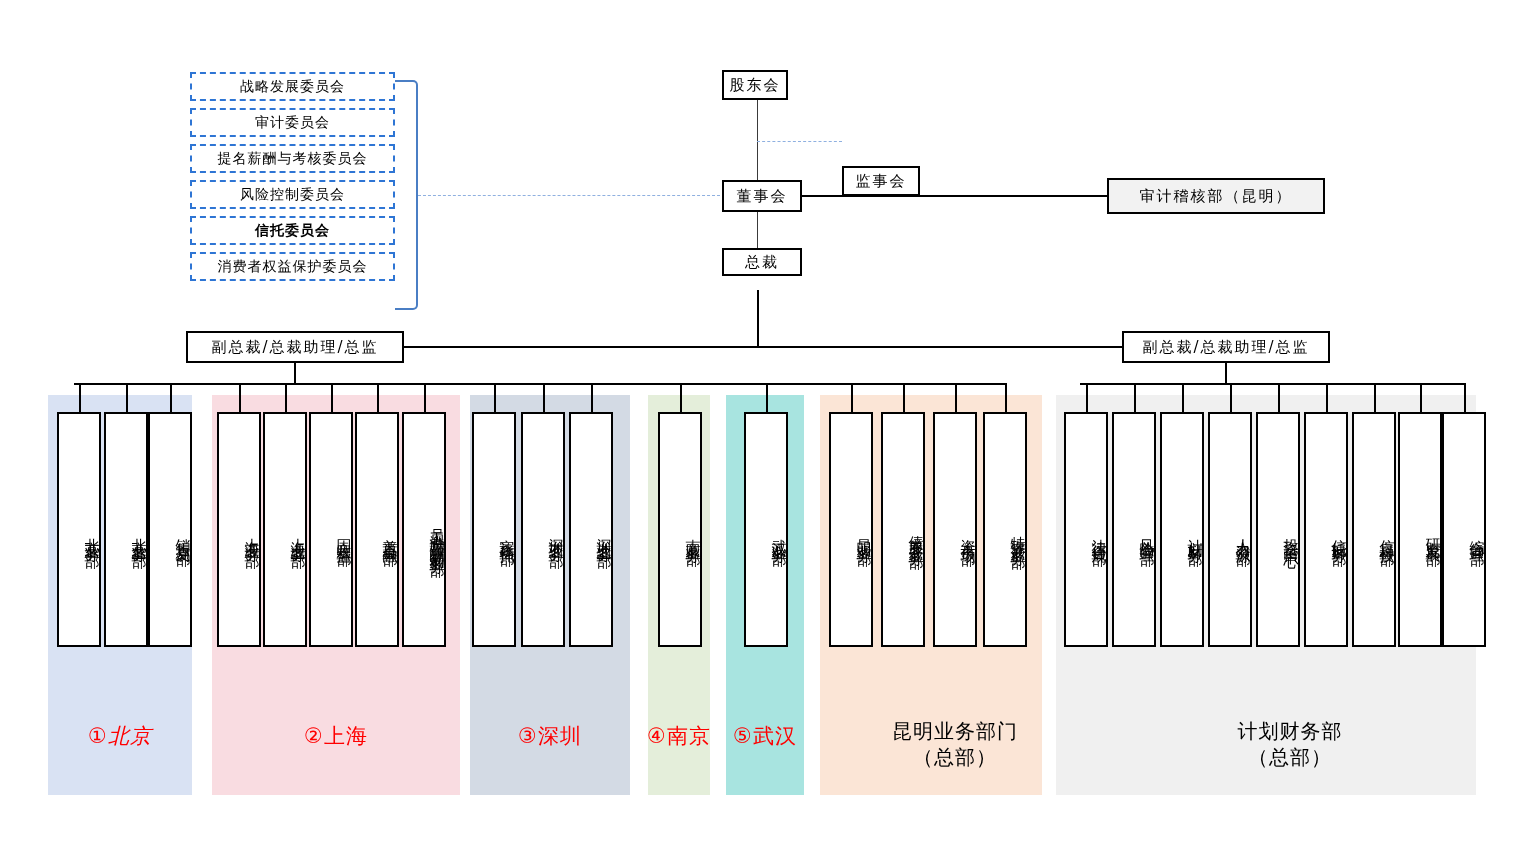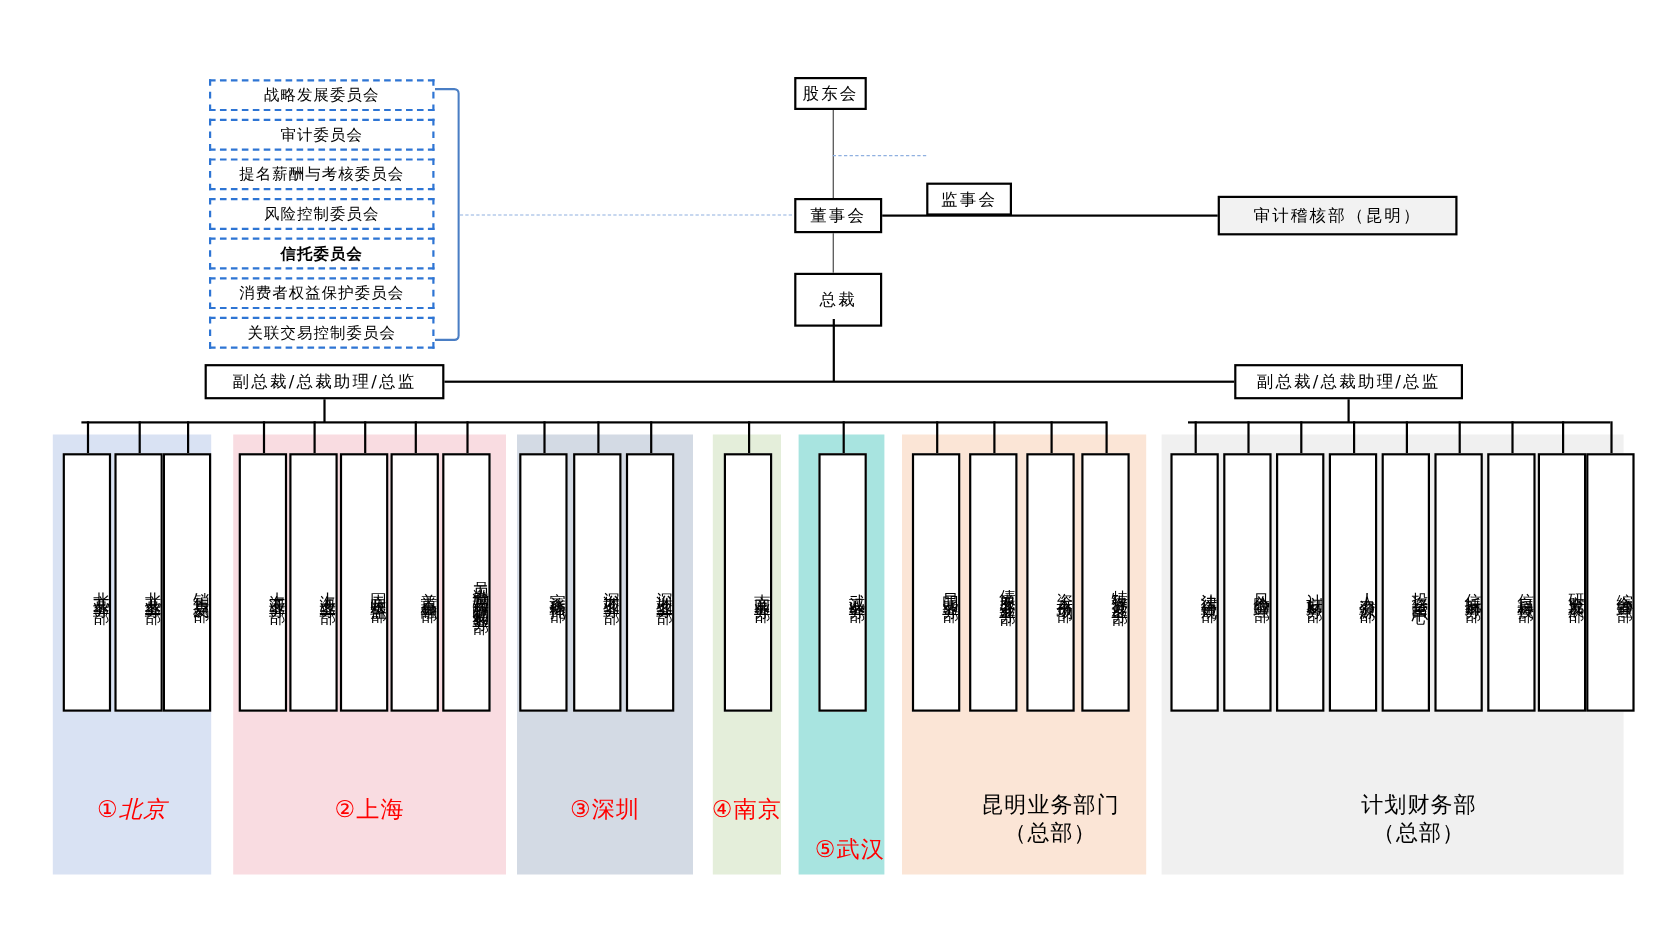--- a/index.html
+++ b/index.html
@@ -41,21 +41,20 @@
 <body>
 
 <div id="stage">
 
   <div class="cbox" style="left:190px;top:72px;width:205px;height:29px;">战略发展委员会</div>
   <div class="cbox" style="left:190px;top:108px;width:205px;height:29px;">审计委员会</div>
   <div class="cbox" style="left:190px;top:144px;width:205px;height:29px;">提名薪酬与考核委员会</div>
   <div class="cbox" style="left:190px;top:180px;width:205px;height:29px;">风险控制委员会</div>
   <div class="cbox" style="left:190px;top:216px;width:205px;height:29px;font-weight:bold;">信托委员会</div>
   <div class="cbox" style="left:190px;top:252px;width:205px;height:29px;font-family:Liberation Serif, serif;">消费者权益保护委员会</div>
-  <div class="cbox" style="left:190px;top:288px;width:205px;height:29px;">关联交易控制委员会</div>
 
   <div class="bracket" style="left:395px;top:80px;width:23px;height:230px;"></div>
 
   <div class="dashline" style="left:418px;top:195px;width:302px;"></div>
 
   <div class="box" style="left:722px;top:70px;width:66px;height:30px;">股东会</div>
 
   <div class="line thin vline" style="left:757px;top:100px;height:80px;"></div>
 
   <div class="box" style="left:842px;top:126px;width:78px;height:30px;margin-top:40px;">监事会</div>
@@ -63,21 +62,21 @@
   <div class="dashline" style="left:757px;top:141px;width:85px;"></div>
 
   <div class="box" style="left:722px;top:180px;width:80px;height:32px;">董事会</div>
 
   <div class="box gray" style="left:1107px;top:178px;width:218px;height:36px;">审计稽核部（昆明）</div>
 
   <div class="line hline" style="left:802px;top:195px;width:305px;"></div>
 
   <div class="line thin vline" style="left:757px;top:212px;height:36px;"></div>
 
-  <div class="box" style="left:722px;top:248px;width:80px;height:49px;">总裁</div>
+  <div class="box" style="left:722px;top:248px;width:80px;height:28px;">总裁</div>
 
   <div class="line vline" style="left:757px;top:290px;height:57px;"></div>
 
   <div class="line hline" style="left:295px;top:346px;width:940px;"></div>
 
   <div class="box" style="left:186px;top:331px;width:218px;height:32px;">副总裁/总裁助理/总监</div>
 
   <div class="box" style="left:1122px;top:331px;width:208px;height:32px;">副总裁/总裁助理/总监</div>
 
   <div class="line vline" style="left:294px;top:363px;height:21px;"></div>
@@ -152,19 +151,19 @@
   <div class="vbox" style="left:1352px;top:412px;width:44px;height:235px;">信息科技部</div>
   <div class="line vline" style="left:1420px;top:383px;height:29px;"></div>
   <div class="vbox" style="left:1398px;top:412px;width:44px;height:235px;">研究发展部</div>
   <div class="line vline" style="left:1464px;top:383px;height:29px;"></div>
   <div class="vbox" style="left:1442px;top:412px;width:44px;height:235px;">综合管理部</div>
 
   <div class="panel-label" style="left:48px;top:723px;width:144px;font-style:italic;">①北京</div>
   <div class="panel-label" style="left:212px;top:723px;width:248px;">②上海</div>
   <div class="panel-label" style="left:470px;top:723px;width:160px;">③深圳</div>
   <div class="panel-label" style="left:640px;top:723px;width:78px;">④南京</div>
-  <div class="panel-label" style="left:726px;top:723px;width:93px;margin-top:36px;">⑤武汉</div>
+  <div class="panel-label" style="left:726px;top:723px;width:78px;">⑤武汉</div>
   <div class="panel-label dark" style="left:820px;top:718px;width:222px;white-space:pre-line;">昆明业务部门
 （总部）</div>
   <div class="panel-label dark" style="left:1056px;top:718px;width:420px;white-space:pre-line;">计划财务部
 （总部）</div>
 
 </div>
 
 </body></html>

